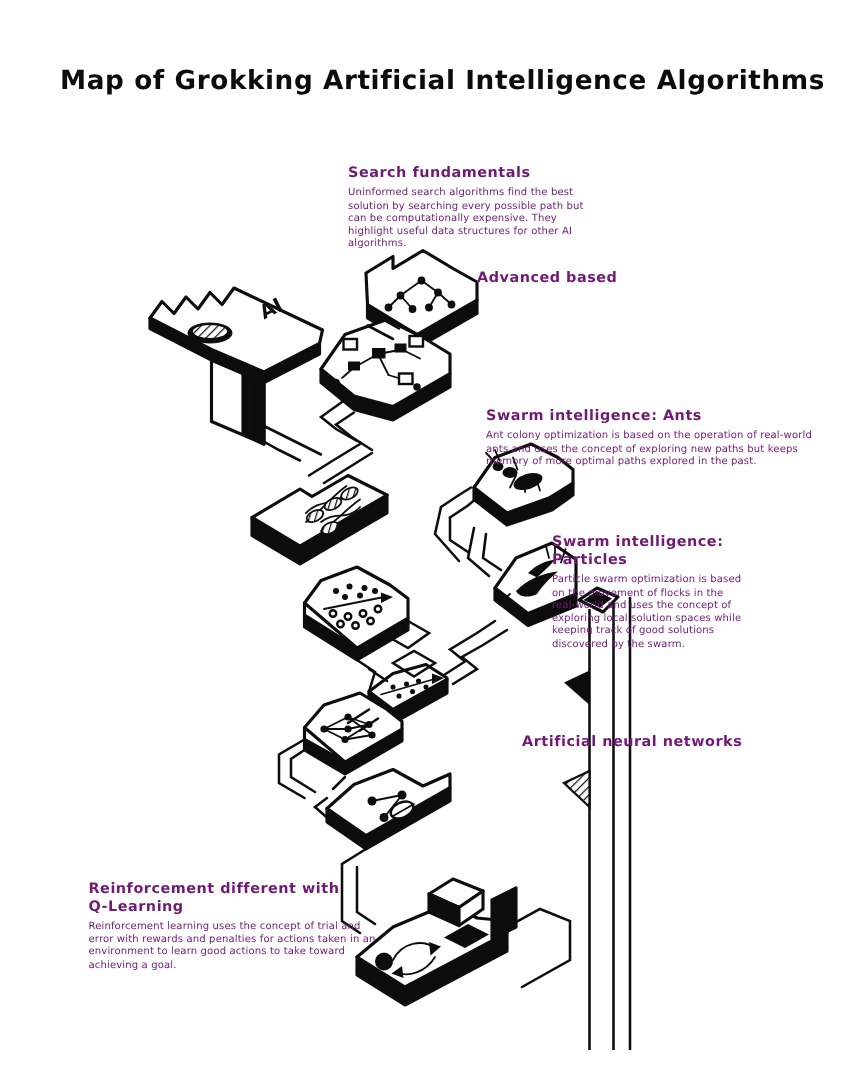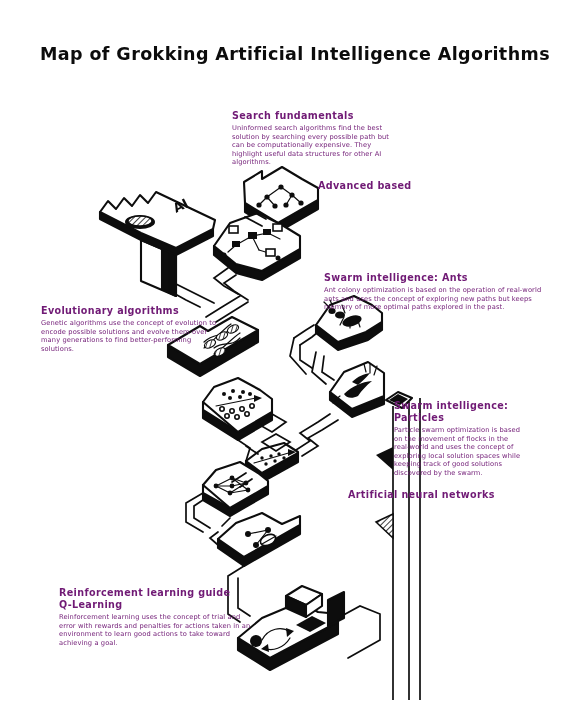--- a/index.html
+++ b/index.html
@@ -66,21 +66,21 @@
     letter-spacing: 0.1px;
     margin: 0;
   }
 
   
   #note-intuition        { left: 41px;  top: 124px; width: 175px; }
   #note-search-fund      { left: 232px; top: 110px; width: 170px; }
   #note-advanced-search  { left: 318px; top: 180px; width: 180px; }
   #note-swarm-ants       { left: 300px; top: 272px; width: 232px; margin-left: 24px; }
   #note-evolutionary     { left: 41px;  top: 305px; width: 180px; }
-  #note-swarm-particles  { left: 394px; top: 356px; width: 130px; margin-top: 44px; }
+  #note-swarm-particles  { left: 368px; top: 356px; width: 130px; }
   #note-machine-learning { left: 41px;  top: 392px; width: 180px; }
   #note-ann              { left: 348px; top: 489px; width: 205px; }
   #note-rl               { left: 59px;  top: 587px; width: 195px; }
 </style>
 </head>
 <body>
 
 <div id="page">
 
   <div id="title">Map of Grokking Artificial Intelligence Algorithms</div>
@@ -365,35 +365,31 @@
 
   <div class="note" id="note-advanced-search">
     <p class="note-title">Advanced based</p>
   </div>
 
   <div class="note" id="note-swarm-ants">
     <p class="note-title">Swarm intelligence: Ants</p>
     <p class="note-body">Ant colony optimization is based on the operation of real-world ants and uses the concept of exploring new paths but keeps memory of more optimal paths explored in the past.</p>
   </div>
 
-  <div class="note" id="note-evolutionary">
-    <p class="note-title">Evolutionary algorithms</p>
-    <p class="note-body">Genetic algorithms use the concept of evolution to encode possible solutions and evolve them over many generations to find better-performing solutions.</p>
-  </div>
 
   <div class="note" id="note-swarm-particles">
     <p class="note-title">Swarm intelligence:
 Particles</p>
     <p class="note-body">Particle swarm optimization is based on the movement of flocks in the real-world and uses the concept of exploring local solution spaces while keeping track of good solutions discovered by the swarm.</p>
   </div>
 
 
   <div class="note" id="note-ann">
     <p class="note-title">Artificial neural networks</p>
   </div>
 
   <div class="note" id="note-rl">
-    <p class="note-title">Reinforcement learning guide
+    <p class="note-title">Reinforcement different with
 Q-Learning</p>
     <p class="note-body">Reinforcement learning uses the concept of trial and error with rewards and penalties for actions taken in an environment to learn good actions to take toward achieving a goal.</p>
   </div>
 
 </div>
 
 </body></html>

